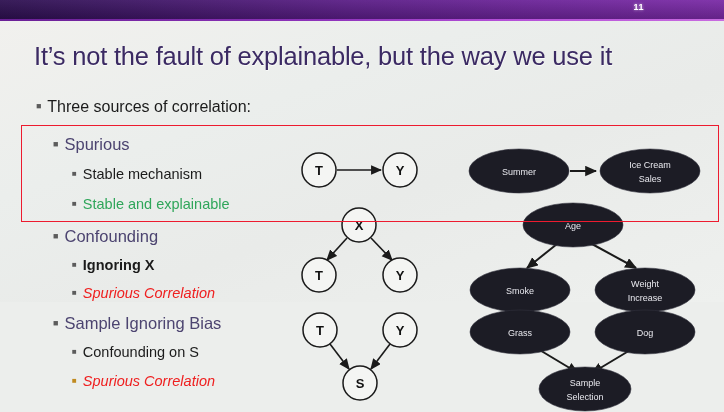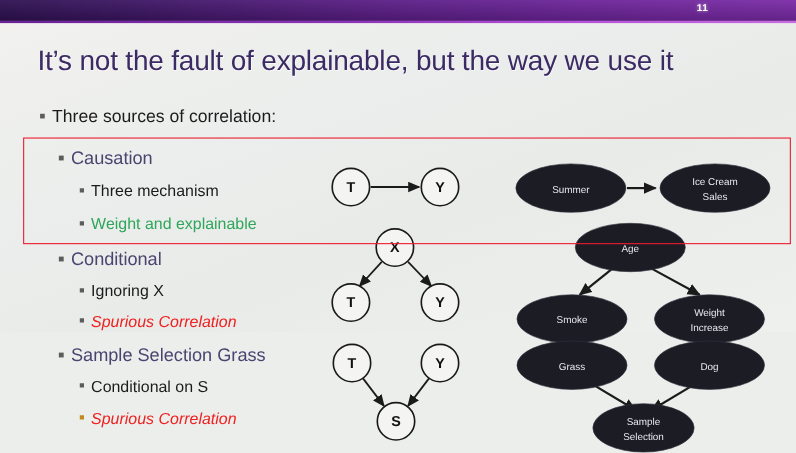--- a/index.html
+++ b/index.html
@@ -84,44 +84,44 @@
   <div class="bandline"></div>
   <div class="pagenum">11</div>
 
   <div class="title">It’s not the fault of explainable, but the way we use it</div>
 
   <div class="l1" style="top:98px;">
     <span class="bul">■</span><span>Three sources of correlation:</span>
   </div>
 
   <div class="l2" style="top:135px;">
-    <span class="bul">■</span><span>Causation</span>
+    <span class="bul">■</span><span>Spurious</span>
   </div>
   <div class="l3" style="top:166px;">
-    <span class="bul">■</span><span>Three mechanism</span>
+    <span class="bul">■</span><span>Stable mechanism</span>
   </div>
   <div class="l3 green" style="top:196px;">
-    <span class="bul">■</span><span class="green">Weight and explainable</span>
+    <span class="bul">■</span><span class="green">Stable and explainable</span>
   </div>
 
   <div class="l2" style="top:227px;">
-    <span class="bul">■</span><span>Conditional</span>
-  </div>
-  <div class="l3" style="top:257px;">
+    <span class="bul">■</span><span>Confounding</span>
+  </div>
+  <div class="l3" style="top:257px;font-weight:bold;">
     <span class="bul">■</span><span>Ignoring X</span>
   </div>
   <div class="l3 red" style="top:285px;">
     <span class="bul">■</span><span class="red">Spurious Correlation</span>
   </div>
 
   <div class="l2" style="top:314px;">
-    <span class="bul">■</span><span>Sample Selection Grass</span>
+    <span class="bul">■</span><span>Sample Ignoring Bias</span>
   </div>
   <div class="l3" style="top:344px;">
-    <span class="bul">■</span><span>Conditional on S</span>
+    <span class="bul">■</span><span>Confounding on S</span>
   </div>
   <div class="l3 red" style="top:373px;">
     <span class="bul amber">■</span><span class="red">Spurious Correlation</span>
   </div>
 
   <svg class="layer" viewBox="0 0 724 412">
     <defs>
       <marker id="ah" markerWidth="7" markerHeight="7" refX="6.2" refY="3" orient="auto">
         <path d="M0,0 L7,3 L0,6 z" fill="#1a1a1a"></path>
       </marker>

